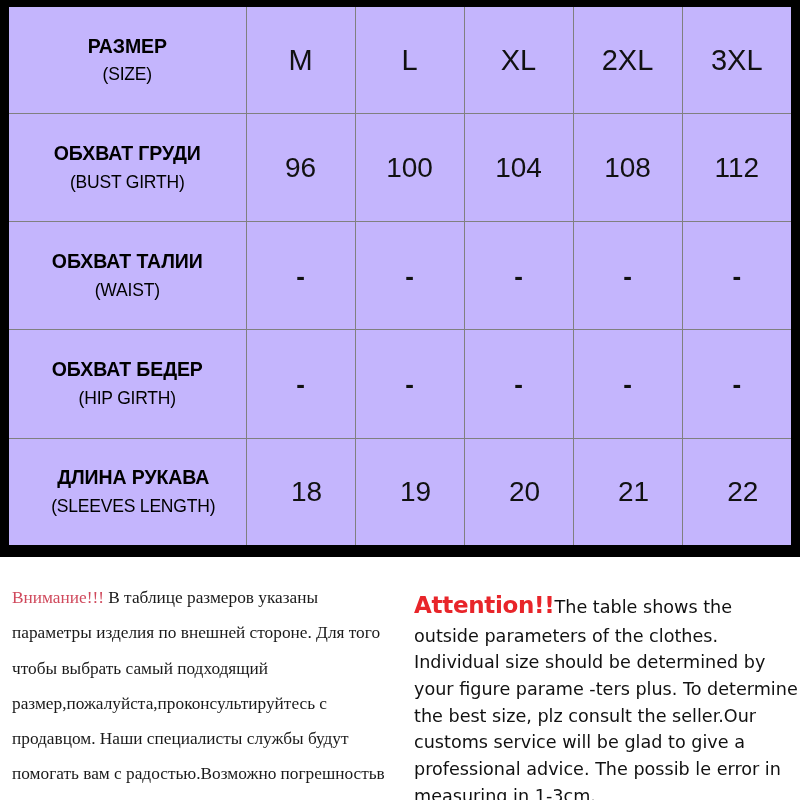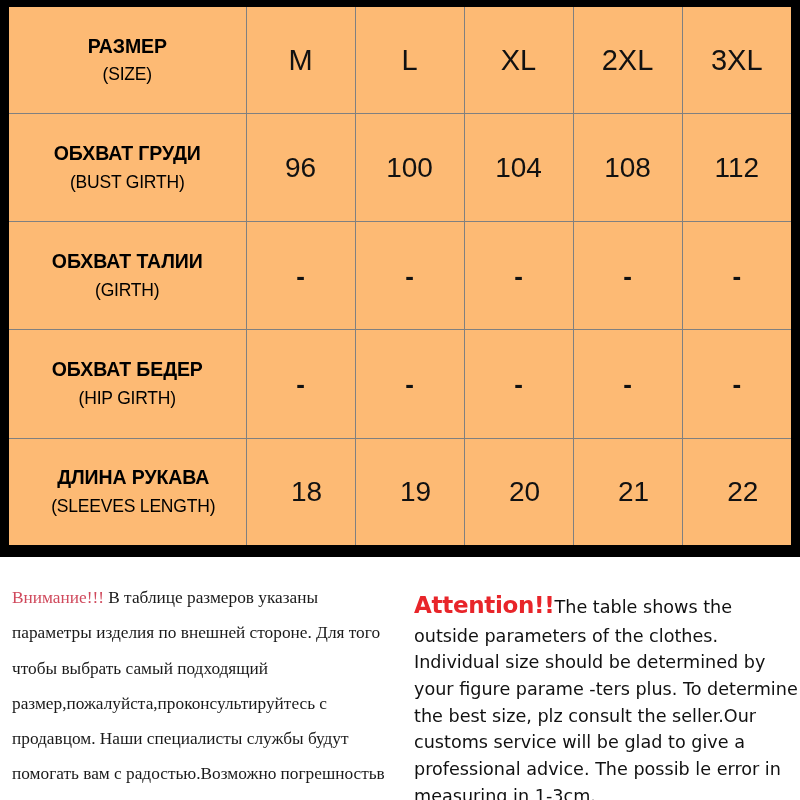--- a/index.html
+++ b/index.html
@@ -39,21 +39,21 @@
     border-collapse: collapse;
     table-layout: fixed;
     background: #ffffff;
   }
 
   table.size-table td {
     border: 1px solid #808080;
     text-align: center;
     vertical-align: middle;
     padding: 0;
-    background: #fdba74;
+    background: #c4b5fd;
   }
   table.size-table tr td:first-child {
     border-left: none;
   }
   table.size-table tr td:last-child {
     border-right: none;
   }
   table.size-table tr:first-child td {
     border-top: none;
   }
@@ -198,21 +198,21 @@
               <span class="val">108</span>
             </td>
           <td>
               <span class="val">112</span>
             </td>
         </tr>
 
         <tr>
           <td>
             <span class="lbl-ru">ОБХВАТ ТАЛИИ</span>
-            <span class="lbl-en">(GIRTH)</span>
+            <span class="lbl-en">(WAIST)</span>
           </td>
           <td>
               <span class="val dash">-</span>
             </td>
           <td>
               <span class="val dash">-</span>
             </td>
           <td>
               <span class="val dash">-</span>
             </td>

